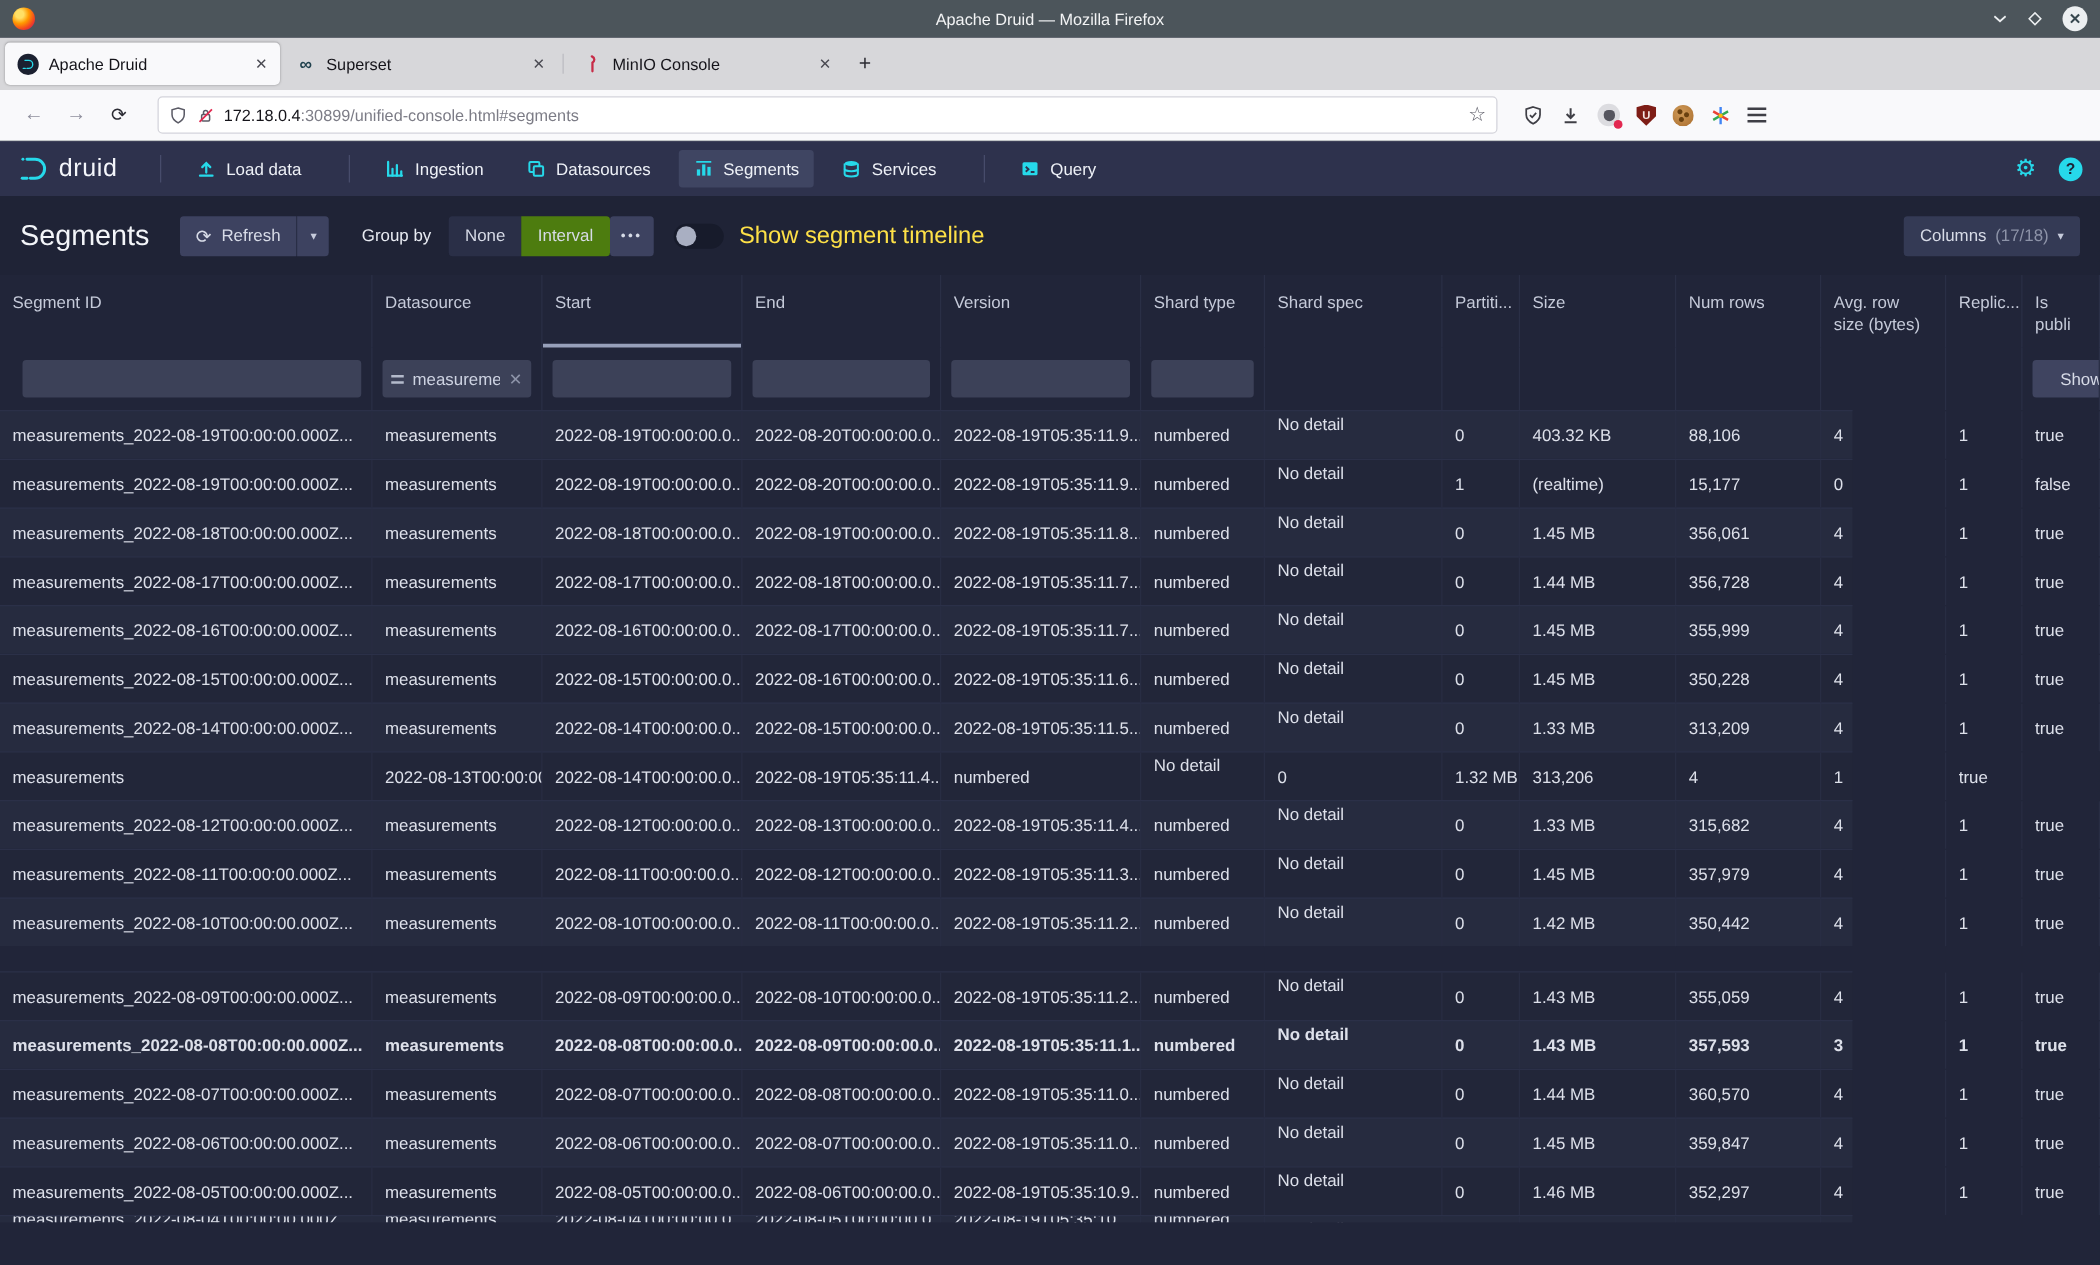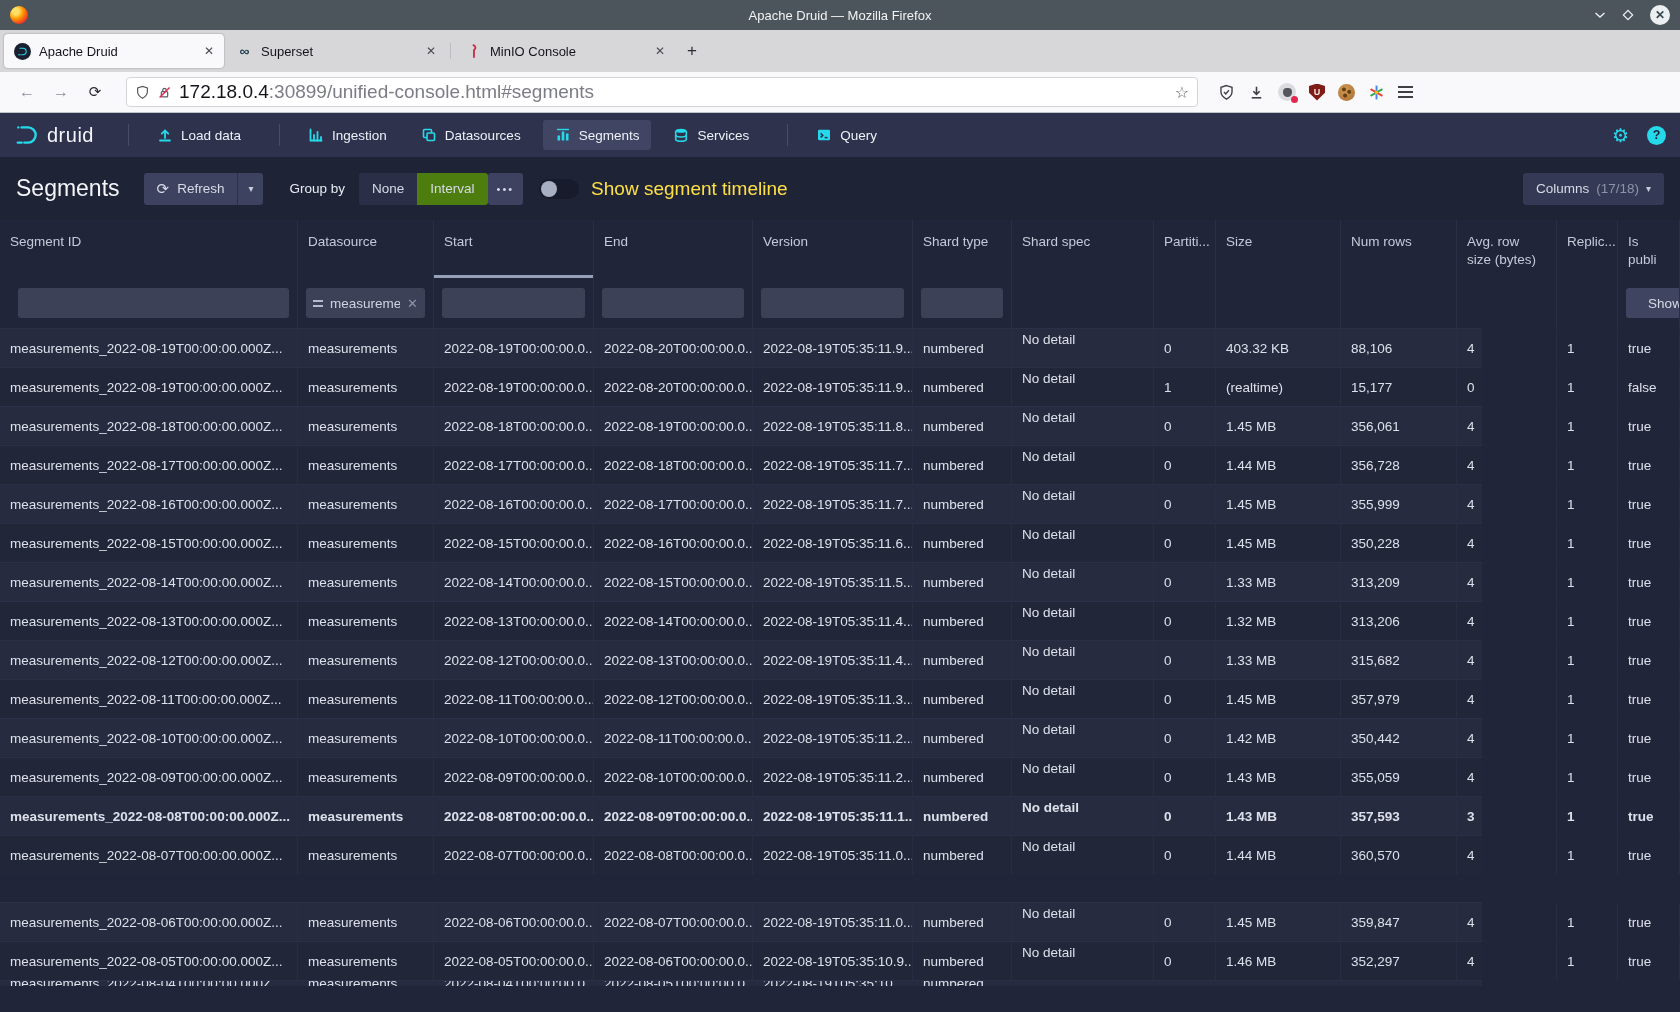--- a/index.html
+++ b/index.html
@@ -24,21 +24,21 @@
   .favicon { width:17px; height:17px; display:flex; align-items:center; justify-content:center; flex:none; }
   .fav-druid { background:#1b2030; border-radius:50%; }
   .fav-superset { color:#20414d; font-weight:bold; font-size:14px; line-height:1; }
   .newtab { width:30px; display:flex; align-items:center; justify-content:center; font-size:17px; color:#2b2b33; }
 
   .navtoolbar { height:41px; background:#f9f9fb; border-bottom:1px solid #c0c4c6; display:flex; align-items:center; padding:0 12px; gap:4px; }
   .navbtn { width:30px; height:30px; display:flex; align-items:center; justify-content:center; font-size:16px; color:#8f8f9d; border-radius:4px; }
   .navbtn.reload { color:#2b2b33; font-size:15px; }
   .urlbar { margin-left:12px; width:1072px; height:30px; background:#ffffff; border:1px solid #d4d4db; border-radius:4px;
     display:flex; align-items:center; padding:0 8px; gap:7px; }
-  .url-text { font-size:19px; color:#15141a; flex:1; white-space:nowrap; overflow:hidden; }
+  .url-text { font-size:13px; color:#15141a; flex:1; white-space:nowrap; overflow:hidden; }
   .url-text .muted { color:#7c7c86; }
   .toolbar-icons { display:flex; align-items:center; gap:13px; margin-left:16px; }
   .ext-circle { width:18px; height:18px; border-radius:50%; background:#dcdce0; position:relative; display:flex; align-items:center; justify-content:center; }
   .ext-circle .inner { width:9px; height:9px; background:#55555e; border-radius:45% 45% 55% 55%; }
   .ext-badge { position:absolute; right:-2px; bottom:-2px; width:7px; height:7px; border-radius:50%; background:#e22850; }
   .ublock { width:16px; height:17px; background:#7e1d16; clip-path:polygon(50% 0, 100% 14%, 100% 55%, 50% 100%, 0 55%, 0 14%);
     display:flex; align-items:center; justify-content:center; color:#f4e5e3; font-size:9px; font-weight:bold; }
   .cookie { width:17px; height:17px; border-radius:50%;
     background:radial-gradient(circle at 35% 32%, #69400f 0 1.6px, transparent 2.4px),
                radial-gradient(circle at 66% 46%, #69400f 0 1.6px, transparent 2.4px),
@@ -455,21 +455,20 @@
         <div class="td">numbered</div>
         <div class="td top">No detail</div>
         <div class="td">0</div>
         <div class="td">1.33 MB</div>
         <div class="td">313,209</div>
         <div class="td">4</div>
         <div class="td">1</div>
         <div class="td">true</div>
       </div>
       <div class="grid-row trow even" style="grid-template-columns: 298px 136px 160px 159px 160px 99px 142px 62px 125px 116px 100px 61px minmax(62px, 1fr);">
-        <div class="td">measurements_2022-08-13T00:00:00.000Z...</div>
         <div class="td">measurements</div>
         <div class="td">2022-08-13T00:00:00.0...</div>
         <div class="td">2022-08-14T00:00:00.0...</div>
         <div class="td">2022-08-19T05:35:11.4...</div>
         <div class="td">numbered</div>
         <div class="td top">No detail</div>
         <div class="td">0</div>
         <div class="td">1.32 MB</div>
         <div class="td">313,206</div>
         <div class="td">4</div>
@@ -514,21 +513,21 @@
         <div class="td">2022-08-19T05:35:11.2...</div>
         <div class="td">numbered</div>
         <div class="td top">No detail</div>
         <div class="td">0</div>
         <div class="td">1.42 MB</div>
         <div class="td">350,442</div>
         <div class="td">4</div>
         <div class="td">1</div>
         <div class="td">true</div>
       </div>
-      <div class="grid-row trow even" style="grid-template-columns: 298px 136px 160px 159px 160px 99px 142px 62px 125px 116px 100px 61px minmax(62px, 1fr);">
+      <div class="grid-row trow even" style="grid-template-columns: 298px 136px 160px 159px 160px 99px 142px 62px 125px 116px 100px 61px minmax(62px, 1fr); margin-top: 20px;">
         <div class="td">measurements_2022-08-09T00:00:00.000Z...</div>
         <div class="td">measurements</div>
         <div class="td">2022-08-09T00:00:00.0...</div>
         <div class="td">2022-08-10T00:00:00.0...</div>
         <div class="td">2022-08-19T05:35:11.2...</div>
         <div class="td">numbered</div>
         <div class="td top">No detail</div>
         <div class="td">0</div>
         <div class="td">1.43 MB</div>
         <div class="td">355,059</div>
@@ -559,21 +558,21 @@
         <div class="td">2022-08-19T05:35:11.0...</div>
         <div class="td">numbered</div>
         <div class="td top">No detail</div>
         <div class="td">0</div>
         <div class="td">1.44 MB</div>
         <div class="td">360,570</div>
         <div class="td">4</div>
         <div class="td">1</div>
         <div class="td">true</div>
       </div>
-      <div class="grid-row trow odd" style="grid-template-columns: 298px 136px 160px 159px 160px 99px 142px 62px 125px 116px 100px 61px minmax(62px, 1fr); margin-top: 28px;">
+      <div class="grid-row trow odd" style="grid-template-columns: 298px 136px 160px 159px 160px 99px 142px 62px 125px 116px 100px 61px minmax(62px, 1fr);">
         <div class="td">measurements_2022-08-06T00:00:00.000Z...</div>
         <div class="td">measurements</div>
         <div class="td">2022-08-06T00:00:00.0...</div>
         <div class="td">2022-08-07T00:00:00.0...</div>
         <div class="td">2022-08-19T05:35:11.0...</div>
         <div class="td">numbered</div>
         <div class="td top">No detail</div>
         <div class="td">0</div>
         <div class="td">1.45 MB</div>
         <div class="td">359,847</div>

